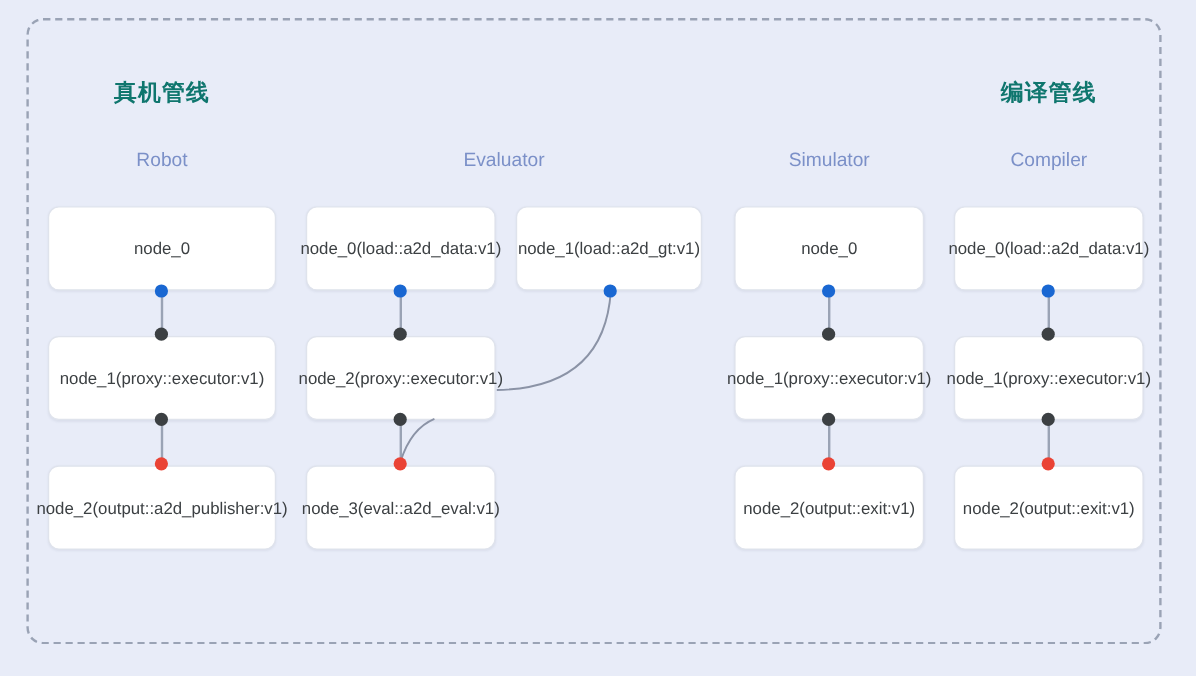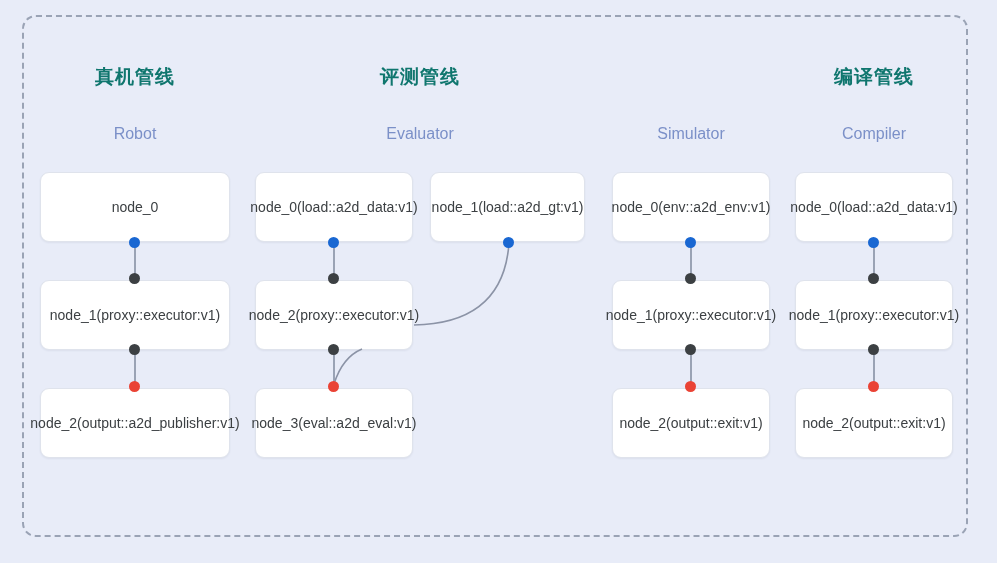--- a/index.html
+++ b/index.html
@@ -83,21 +83,20 @@
 </head>
 <body>
 
 <div id="stage">
 
   <div class="dashed-frame"></div>
 
   <div class="col-title" style="left:40px;top:64px;width:190px;">真机管线</div>
   <div class="col-sub" style="left:40px;top:125px;width:190px;">Robot</div>
 
-  <div class="col-title" style="left:325px;top:64px;width:190px;">评测管线</div>
   <div class="col-sub" style="left:325px;top:125px;width:190px;">Evaluator</div>
 
   <div class="col-sub" style="left:596px;top:125px;width:190px;">Simulator</div>
 
   <div class="col-title" style="left:779px;top:64px;width:190px;">编译管线</div>
   <div class="col-sub" style="left:779px;top:125px;width:190px;">Compiler</div>
 
   <div class="link" style="left:134px;top:238px;height:40px;"></div>
   <div class="link" style="left:134px;top:346px;height:40px;"></div>
 
@@ -145,21 +144,20 @@
     <div class="n-title">node_3</div>
     <div class="n-sub">(eval::a2d_eval:v1)</div>
   </div>
   <div class="port red" style="left:328px;top:381px;"></div>
 
   <div class="link" style="left:690px;top:238px;height:40px;"></div>
   <div class="link" style="left:690px;top:346px;height:40px;"></div>
 
   <div class="node" style="left:612px;top:172px;width:158px;height:70px;">
     <div class="n-title">node_0</div>
-    <div class="n-sub">(env::a2d_env:v1)</div>
   </div>
   <div class="port blue" style="left:685px;top:237px;"></div>
 
   <div class="node" style="left:612px;top:280px;width:158px;height:70px;">
     <div class="n-title">node_1</div>
     <div class="n-sub">(proxy::executor:v1)</div>
   </div>
   <div class="port black" style="left:685px;top:273px;"></div>
   <div class="port black" style="left:685px;top:344px;"></div>
 

